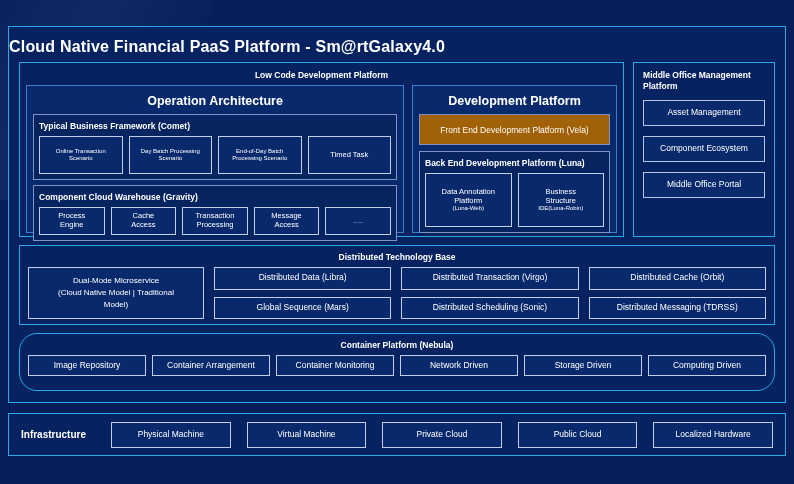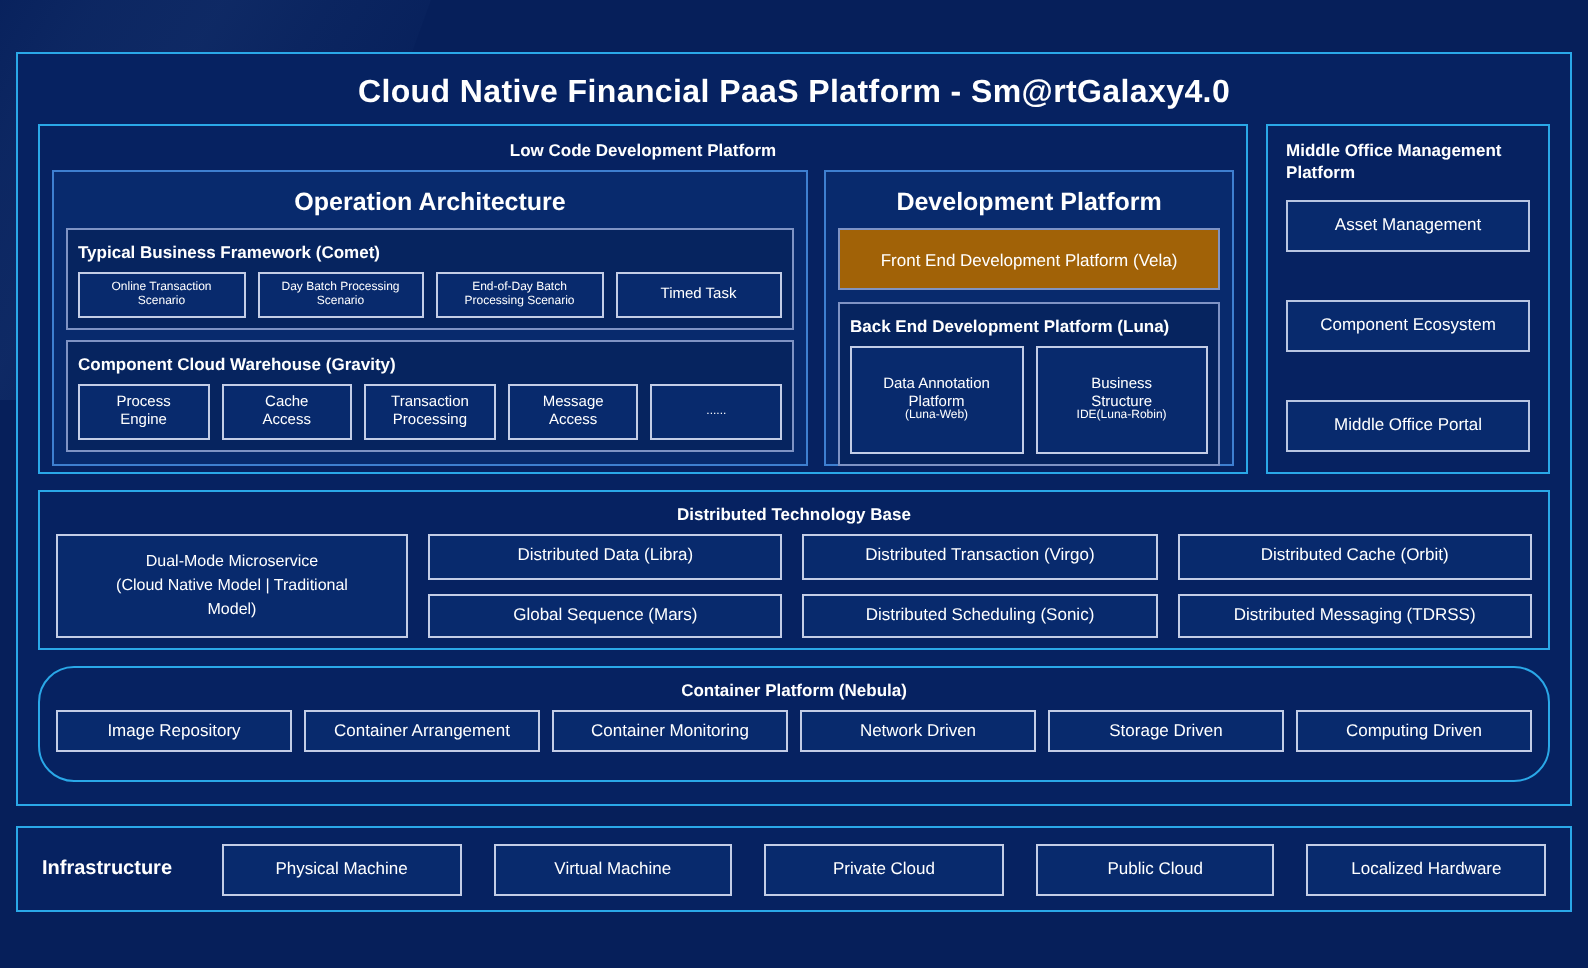--- a/index.html
+++ b/index.html
@@ -59,21 +59,20 @@
   #main-frame {
     position: absolute;
     left: 8px;
     top: 26px;
     width: 778px;
     height: 377px;
     z-index: 1;
   }
 
   #page-title {
-    text-align: center;
     font-size: 16px;
     font-weight: bold;
     letter-spacing: .2px;
     padding-top: 11px;
     padding-bottom: 6px;
     color: #ffffff;
   }
 
   
   #top-band {
@@ -125,21 +124,21 @@
   }
   .row {
     display: flex;
     gap: 6px;
   }
   .row > .box { flex: 1; }
 
   .tiny { font-size: 6px; }
   .small { font-size: 7.5px; }
 
-  #comet-row > .box { height: 23px; }
+  #comet-row > .box { height: 38px; }
   #gravity-row > .box { height: 28px; }
 
   
   #frontend-box {
     height: 31px;
     border: 1px solid #7f93c4;
     background: #a16207;
     display: flex;
     align-items: center;
     justify-content: center;
@@ -155,21 +154,21 @@
     width: 144px;
     height: 175px;
     padding: 7px 9px 9px 9px;
   }
   #middle-office-title {
     font-size: 8.5px;
     font-weight: bold;
     line-height: 1.25;
     padding-bottom: 9px;
   }
-  #middle-office-items { display: flex; flex-direction: column; gap: 24px; }
+  #middle-office-items { display: flex; flex-direction: column; gap: 10px; }
   #middle-office-items > .box {
     height: 26px;
     font-size: 8.5px;
     border-color: #b9c6e2;
   }
 
   
   #dtb-panel {
     margin: 8px 10px 0 10px;
     height: 80px;

